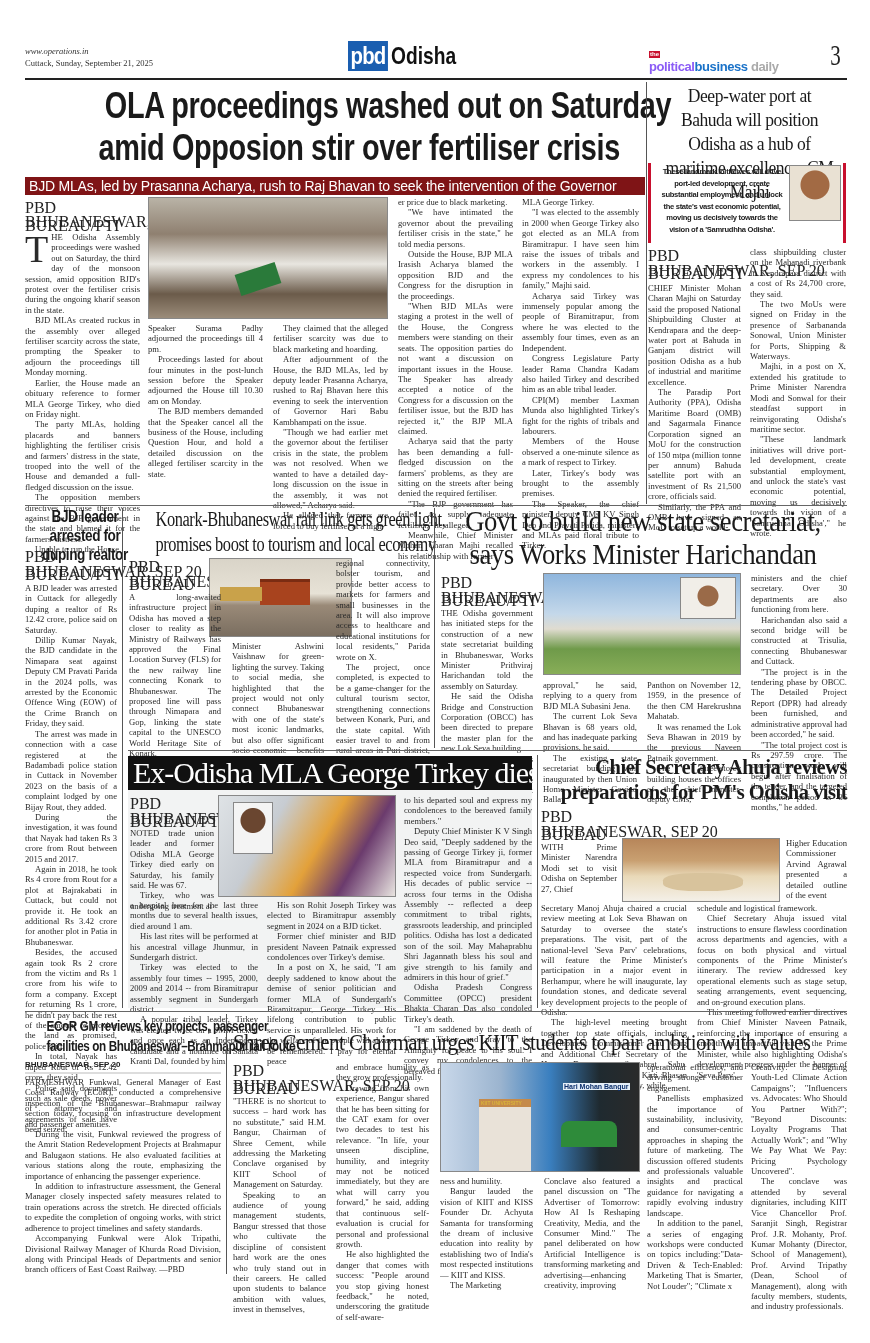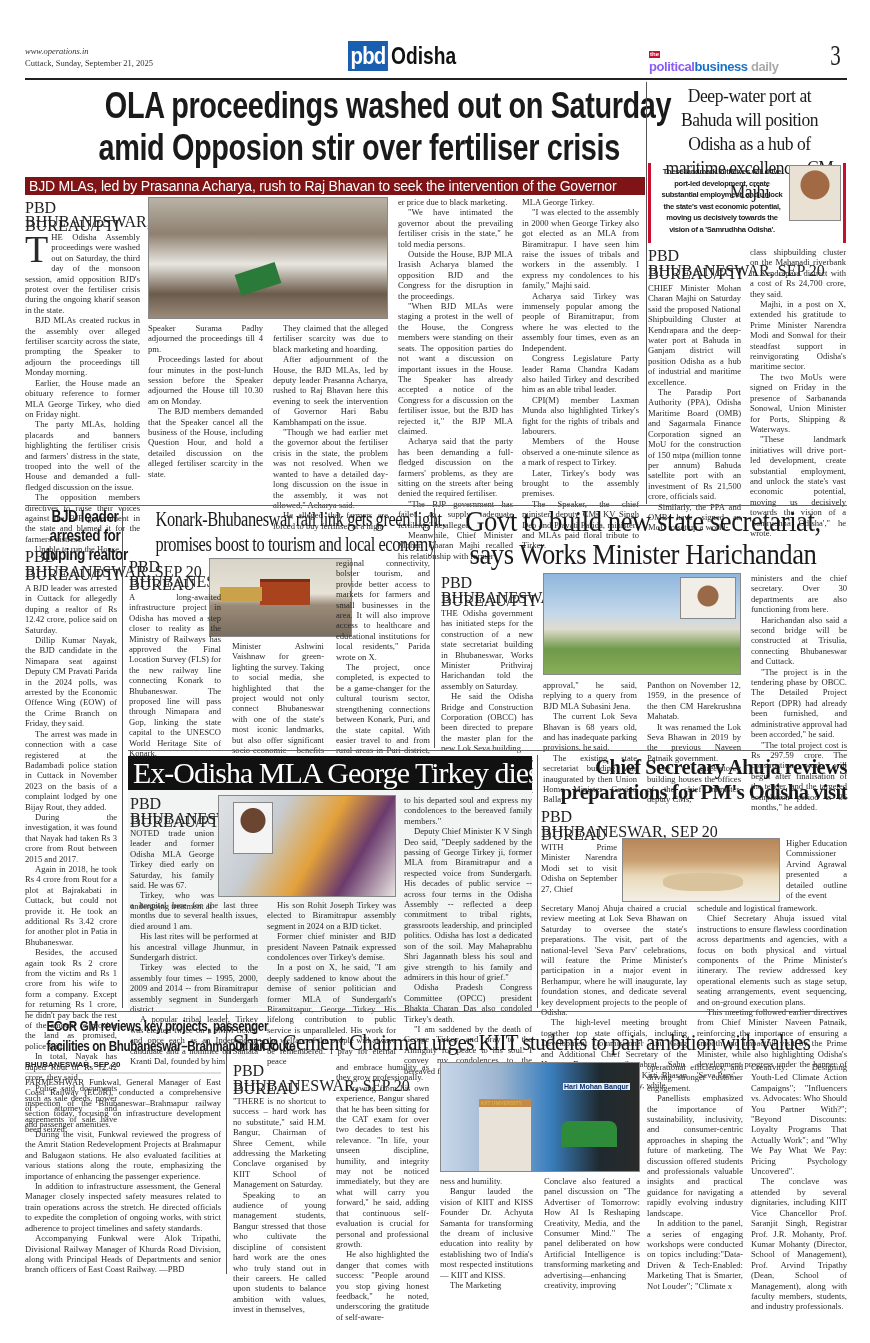--- a/index.html
+++ b/index.html
@@ -99,22 +99,22 @@
 </div>
 <div class="abs" style="left:648px;top:247px;width:92px;">PBD BUREAU/PTI</div>
 <div class="abs" style="left:648px;top:262px;">BHUBANESWAR, SEP 20</div>
 <div class="abs txt" id="port-col1" style="left:648px;top:283px;width:93px;">
     <p class="first">CHIEF Minister Mohan Charan Majhi on Saturday said the proposed National Shipbuilding Cluster at Kendrapara and the deep-water port at Bahuda in Ganjam district will position Odisha as a hub of industrial and maritime excellence.</p>
     <p>The Paradip Port Authority (PPA), Odisha Maritime Board (OMB) and Sagarmala Finance Corporation signed an MoU for the construction of 150 mtpa (million tonne per annum) Bahuda satellite port with an investment of Rs 21,500 crore, officials said.</p>
     <p>Similarly, the PPA and OMB have signed an MoU to set up a world-</p>
   </div>
 <div class="abs txt" id="port-col2" style="left:750px;top:247px;width:96px;">
     <p class="first">class shipbuilding cluster on the Mahanadi riverbank in Kendrapara district with a cost of Rs 24,700 crore, they said.</p>
+    <p>The two MoUs were signed on Friday in the presence of Sarbananda Sonowal, Union Minister for Ports, Shipping &amp; Waterways.</p>
     <p>Majhi, in a post on X, extended his gratitude to Prime Minister Narendra Modi and Sonwal for their steadfast support in reinvigorating Odisha's maritime sector.</p>
-    <p>The two MoUs were signed on Friday in the presence of Sarbananda Sonowal, Union Minister for Ports, Shipping &amp; Waterways.</p>
     <p>"These landmark initiatives will drive port-led development, create substantial employment, and unlock the state's vast economic potential, moving us decisively towards the vision of a 'Samrudhha Odisha'," he wrote.</p>
   </div>
 
 <div class="hline" style="left:25px;top:505px;width:822px;"></div>
 
 <div class="abs hl-cond" style="left:25px;top:507px;width:120px;font-size:17px;line-height:19px;text-align:center;transform:scaleX(.8);transform-origin:center top;">BJD leader arrested for duping realtor</div>
 <div class="abs" style="left:25px;top:548px;width:92px;">PBD BUREAU/PTI</div>
 <div class="abs" style="left:25px;top:563px;">BHUBANESWAR, SEP 20</div>
 <div class="abs txt" id="bjd-body" style="left:25px;top:583px;width:92px;">
     <p class="first">A BJD leader was arrested in Cuttack for allegedly duping a realtor of Rs 12.42 crore, police said on Saturday.</p>

